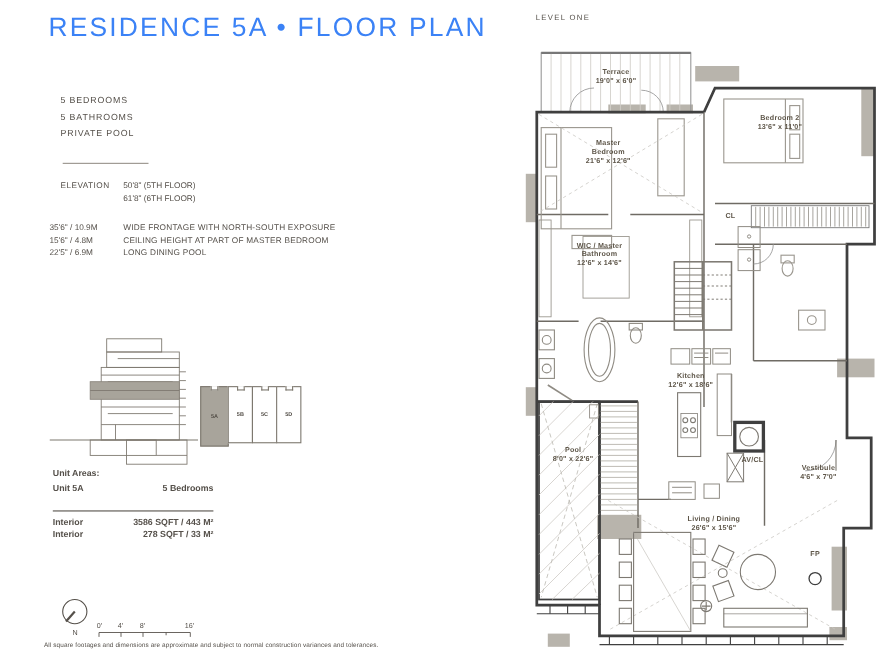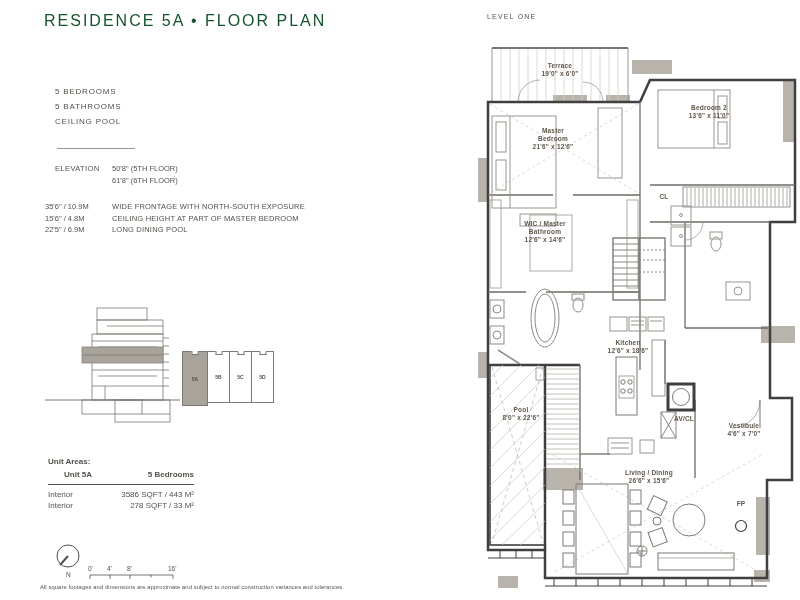--- a/index.html
+++ b/index.html
@@ -5,22 +5,22 @@
   * { margin:0; padding:0; box-sizing:border-box; }
   html,body { width:800px; height:600px; }
   body {
     position:relative; background:#ffffff; overflow:hidden;
     font-family:"Liberation Sans", sans-serif; color:#55504a;
   }
   .abs { position:absolute; }
 
   
   .title {
-    left:44px; top:12px; font-size:16px; letter-spacing:2px;
-    color:#14532d; font-weight:400; white-space:nowrap;
+    left:44px; top:12px; font-size:24px; letter-spacing:2px;
+    color:#3b82f6; font-weight:400; white-space:nowrap;
   }
   .features { left:55px; top:84px; font-size:8px; letter-spacing:.8px; line-height:15px; }
   .divider { left:57px; top:148px; width:78px; border-top:1px solid #97928a; }
   .elev { left:55px; top:163px; font-size:7.5px; line-height:12px; }
   .elev .row { display:flex;align-items:center; }
   .elev .lab { width:57px; letter-spacing:.4px; }
   .specs { left:45px; top:201px; font-size:7.5px; line-height:11.5px; }
   .specs .row { display:flex; }
   .specs .m { width:67px; white-space:nowrap; }
   .specs .d { white-space:nowrap; letter-spacing:.2px; }
@@ -30,24 +30,24 @@
   .unitbox {
     width:23px; height:52px; border:1px solid #7d786f; background:#fff;
     display:flex; align-items:center; justify-content:center; margin-left:-1px;
     font-size:5px; font-weight:bold; color:#4f4a43; position:relative;
   }
   .unitbox.hl { background:#a8a49b; width:26px; height:55px; }
   .unitbox .notch { position:absolute; top:-1px; left:50%; transform:translateX(-50%);
     width:7px; height:4px; background:#fff; border:1px solid #7d786f; border-top:none; }
 
   
-  .areas { left:48px; top:456px; width:146px; font-size:8px; }
+  .areas { left:48px; top:425px; width:146px; font-size:8px; }
   .areas .hrow { font-weight:bold; line-height:11px; }
-  .areas .trow { display:flex; justify-content:space-between; line-height:11px; }
-  .areas .trow.bold { font-weight:bold; margin-top:2px; padding-bottom:3px;margin-left:16px; }
+  .areas .trow { display:flex; justify-content:space-between; line-height:11px;font-weight:bold; }
+  .areas .trow.bold { font-weight:bold; margin-top:2px; padding-bottom:14px; }
   .areas hr { border:none; border-top:1.5px solid #55504a; margin:1px 0 4px 0; }
 
   .disclaimer { left:40px; top:584px; font-size:5.8px; letter-spacing:.1px; color:#55504a; }
 
   
   .levelone { left:487px; top:13px; font-size:7px; letter-spacing:1.2px; }
   .room-label {
     position:absolute; transform:translate(-50%,-50%);
     font-size:6.5px; font-weight:bold; color:#5e5649; text-align:center;
     line-height:8px; white-space:nowrap; letter-spacing:.2px;
@@ -57,21 +57,21 @@
   text { font-family:"Liberation Sans",sans-serif; }
 </style>
 </head>
 <body>
 
 <div class="abs title">RESIDENCE 5A • FLOOR PLAN</div>
 
 <div class="abs features">
   <div>5 BEDROOMS</div>
   <div>5 BATHROOMS</div>
-  <div>CEILING POOL</div>
+  <div>PRIVATE POOL</div>
 </div>
 
 <div class="abs divider"></div>
 
 <div class="abs elev">
   <div class="row">
     <span class="lab">ELEVATION</span>
     <span>50'8" (5TH FLOOR)</span>
   </div>
   <div class="row">

